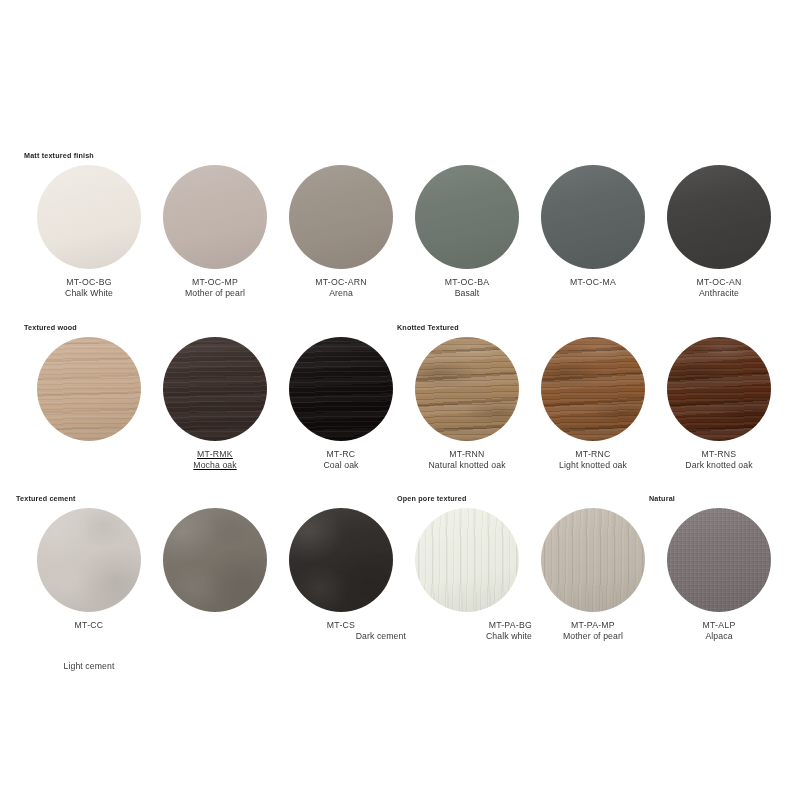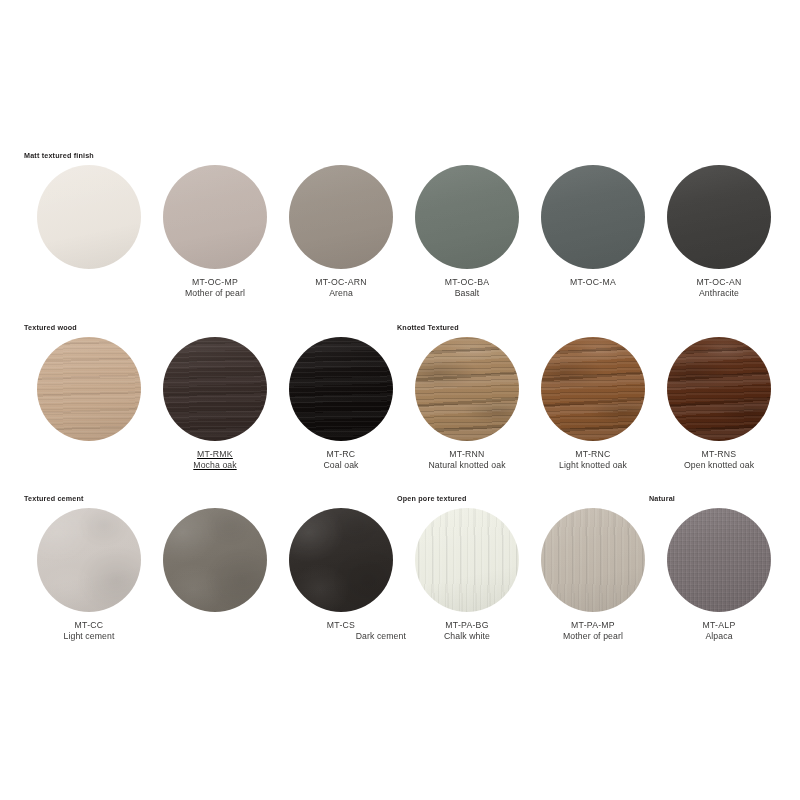--- a/index.html
+++ b/index.html
@@ -221,28 +221,32 @@
   }
   .name:empty { display: none; }
 </style>
 </head>
 <body>
 
 <div id="sheet" style="background: rgb(255, 255, 255);">
     <div class="group-label" style="left: 24px; top: 151px; color: rgb(34, 31, 31);">Matt textured finish</div>
     <div class="group-label" style="left: 24px; top: 323px; color: rgb(34, 31, 31);">Textured wood</div>
     <div class="group-label" style="left: 397px; top: 323px; color: rgb(34, 31, 31);">Knotted Textured</div>
-    <div class="group-label" style="left: 24px; top: 494px; color: rgb(34, 31, 31);">Textured cement</div>
+    <div class="group-label" style="left: 16px; top: 494px; color: rgb(34, 31, 31);">Textured cement</div>
     <div class="group-label" style="left: 397px; top: 494px; color: rgb(34, 31, 31);">Open pore textured</div>
     <div class="group-label" style="left: 649px; top: 494px; color: rgb(34, 31, 31);">Natural</div>
     <div class="row" style="top: 165px;">
       <div class="swatch-cell" style="left: 24px; top: 0px;">
         <div class="disc-wrap">
           <div class="disc " style="background: linear-gradient(160deg, rgb(239, 234, 227) 0%, rgb(230, 224, 216) 100%);"></div>
         </div>
+        <div class="caption">
+          <span class="code" style="color: rgb(59, 58, 57);">MT-OC-BG</span>
+          <span class="name" style="color: rgb(59, 58, 57);">Chalk White</span>
+        </div>
       </div>
       <div class="swatch-cell" style="left: 150px; top: 0px;">
         <div class="disc-wrap">
           <div class="disc " style="background: linear-gradient(160deg, rgb(197, 185, 178) 0%, rgb(188, 175, 168) 100%);"></div>
         </div>
         <div class="caption">
           <span class="code" style="color: rgb(59, 58, 57);">MT-OC-MP</span>
           <span class="name" style="color: rgb(59, 58, 57);">Mother of pearl</span>
         </div>
       </div>
@@ -323,49 +327,49 @@
           <span class="code" style="color: rgb(59, 58, 57);">MT-RNC</span>
           <span class="name" style="color: rgb(59, 58, 57);">Light knotted oak</span>
         </div>
       </div>
       <div class="swatch-cell" style="left: 654px; top: 0px;">
         <div class="disc-wrap">
           <div class="disc grain-knot" style="background: linear-gradient(160deg, rgb(94, 47, 23) 0%, rgb(75, 35, 16) 100%);"></div>
         </div>
         <div class="caption">
           <span class="code" style="color: rgb(59, 58, 57);">MT-RNS</span>
-          <span class="name" style="color: rgb(59, 58, 57);">Open knotted oak</span>
+          <span class="name" style="color: rgb(59, 58, 57);">Dark knotted oak</span>
         </div>
       </div>
     </div>
     <div class="row" style="top: 508px;">
       <div class="swatch-cell" style="left: 24px; top: 0px;">
         <div class="disc-wrap">
           <div class="disc grain-cement" style="background: linear-gradient(160deg, rgb(210, 204, 199) 0%, rgb(200, 193, 187) 100%);"></div>
         </div>
         <div class="caption">
           <span class="code" style="color: rgb(59, 58, 57);">MT-CC</span>
-          <span class="name" style="color: rgb(59, 58, 57);">Light cement</span>
+          <span class="name" style="color: rgb(59, 58, 57); margin-top: 30px;">Light cement</span>
         </div>
       </div>
       <div class="swatch-cell" style="left: 150px; top: 0px;">
         <div class="disc-wrap">
           <div class="disc grain-cement" style="background: linear-gradient(160deg, rgb(124, 118, 109) 0%, rgb(114, 108, 99) 100%);"></div>
         </div>
       </div>
       <div class="swatch-cell" style="left: 276px; top: 0px;">
         <div class="disc-wrap">
           <div class="disc grain-cement" style="background: linear-gradient(160deg, rgb(50, 46, 43) 0%, rgb(43, 39, 36) 100%);"></div>
         </div>
         <div class="caption">
           <span class="code" style="color: rgb(59, 58, 57);">MT-CS</span>
           <span class="name" style="color: rgb(59, 58, 57); text-align: right;">Dark cement</span>
         </div>
       </div>
-      <div class="swatch-cell" style="left: 402px; top: 0px;">
+      <div class="swatch-cell" style="left: 402px; top: 0px; text-align: right;">
         <div class="disc-wrap">
           <div class="disc grain-pore" style="background: linear-gradient(160deg, rgb(239, 240, 230) 0%, rgb(230, 231, 220) 100%);"></div>
         </div>
         <div class="caption">
           <span class="code" style="color: rgb(59, 58, 57);">MT-PA-BG</span>
           <span class="name" style="color: rgb(59, 58, 57);">Chalk white</span>
         </div>
       </div>
       <div class="swatch-cell" style="left: 528px; top: 0px;">
         <div class="disc-wrap">

